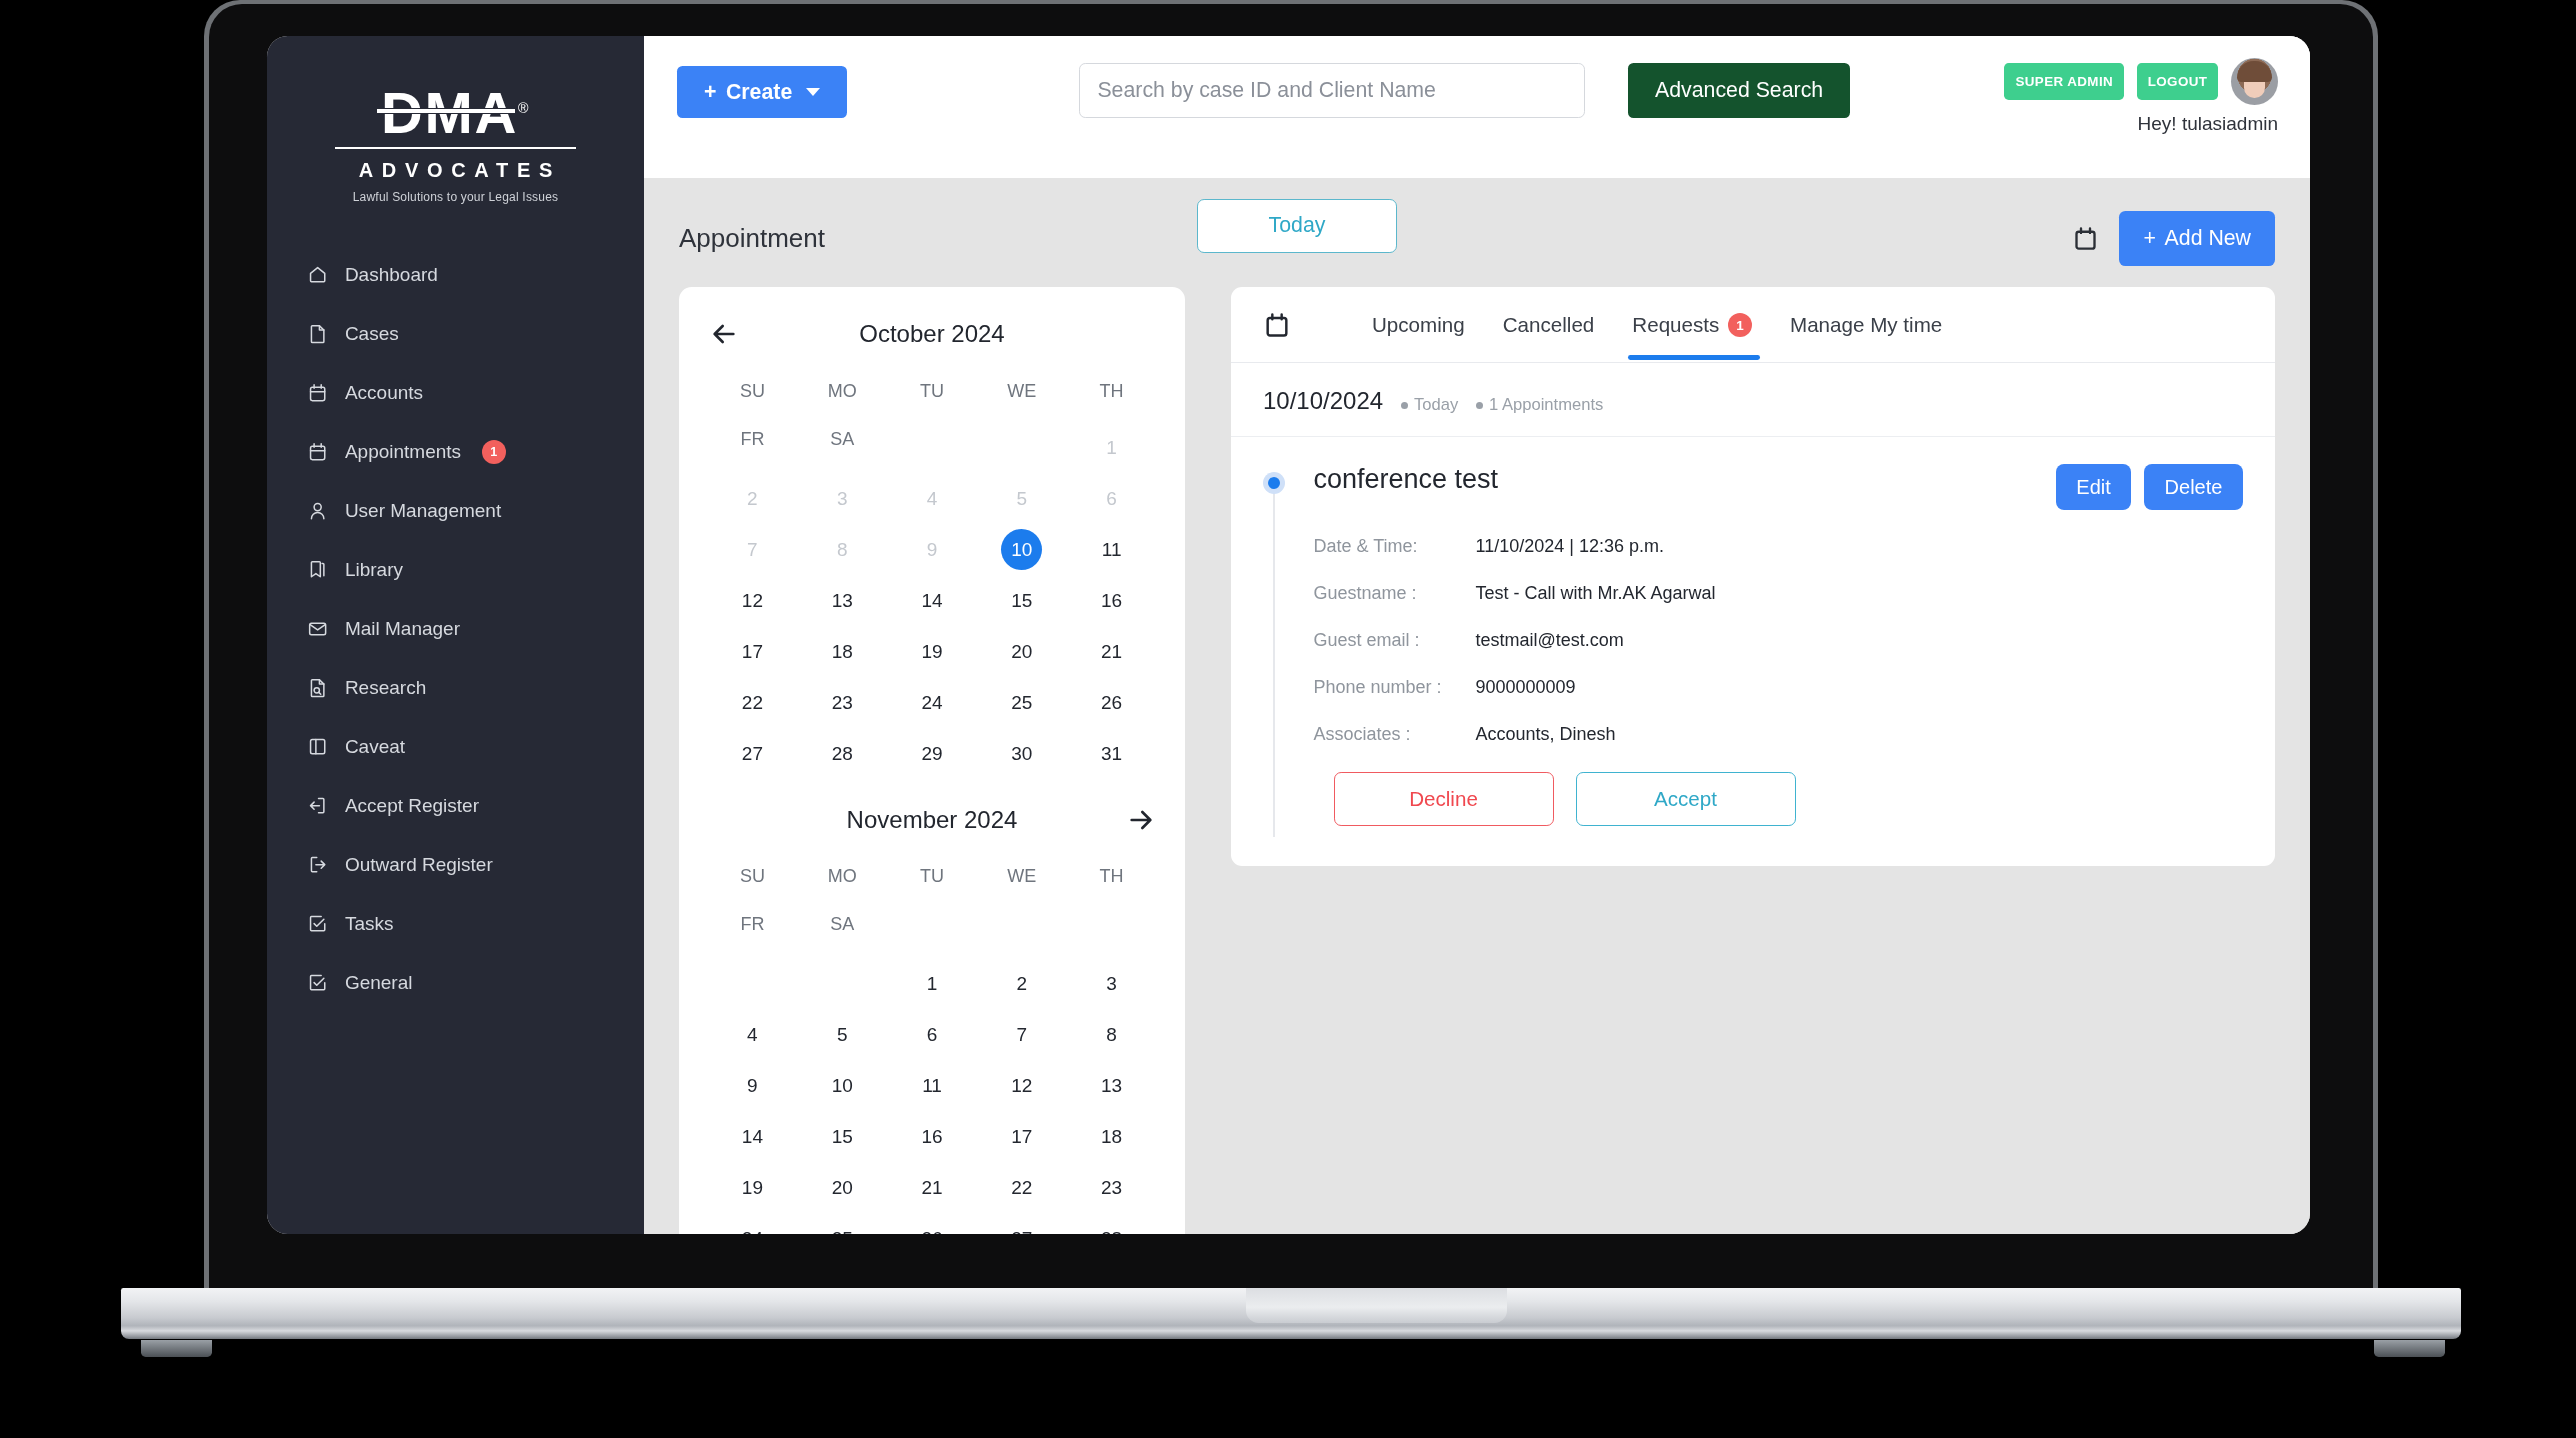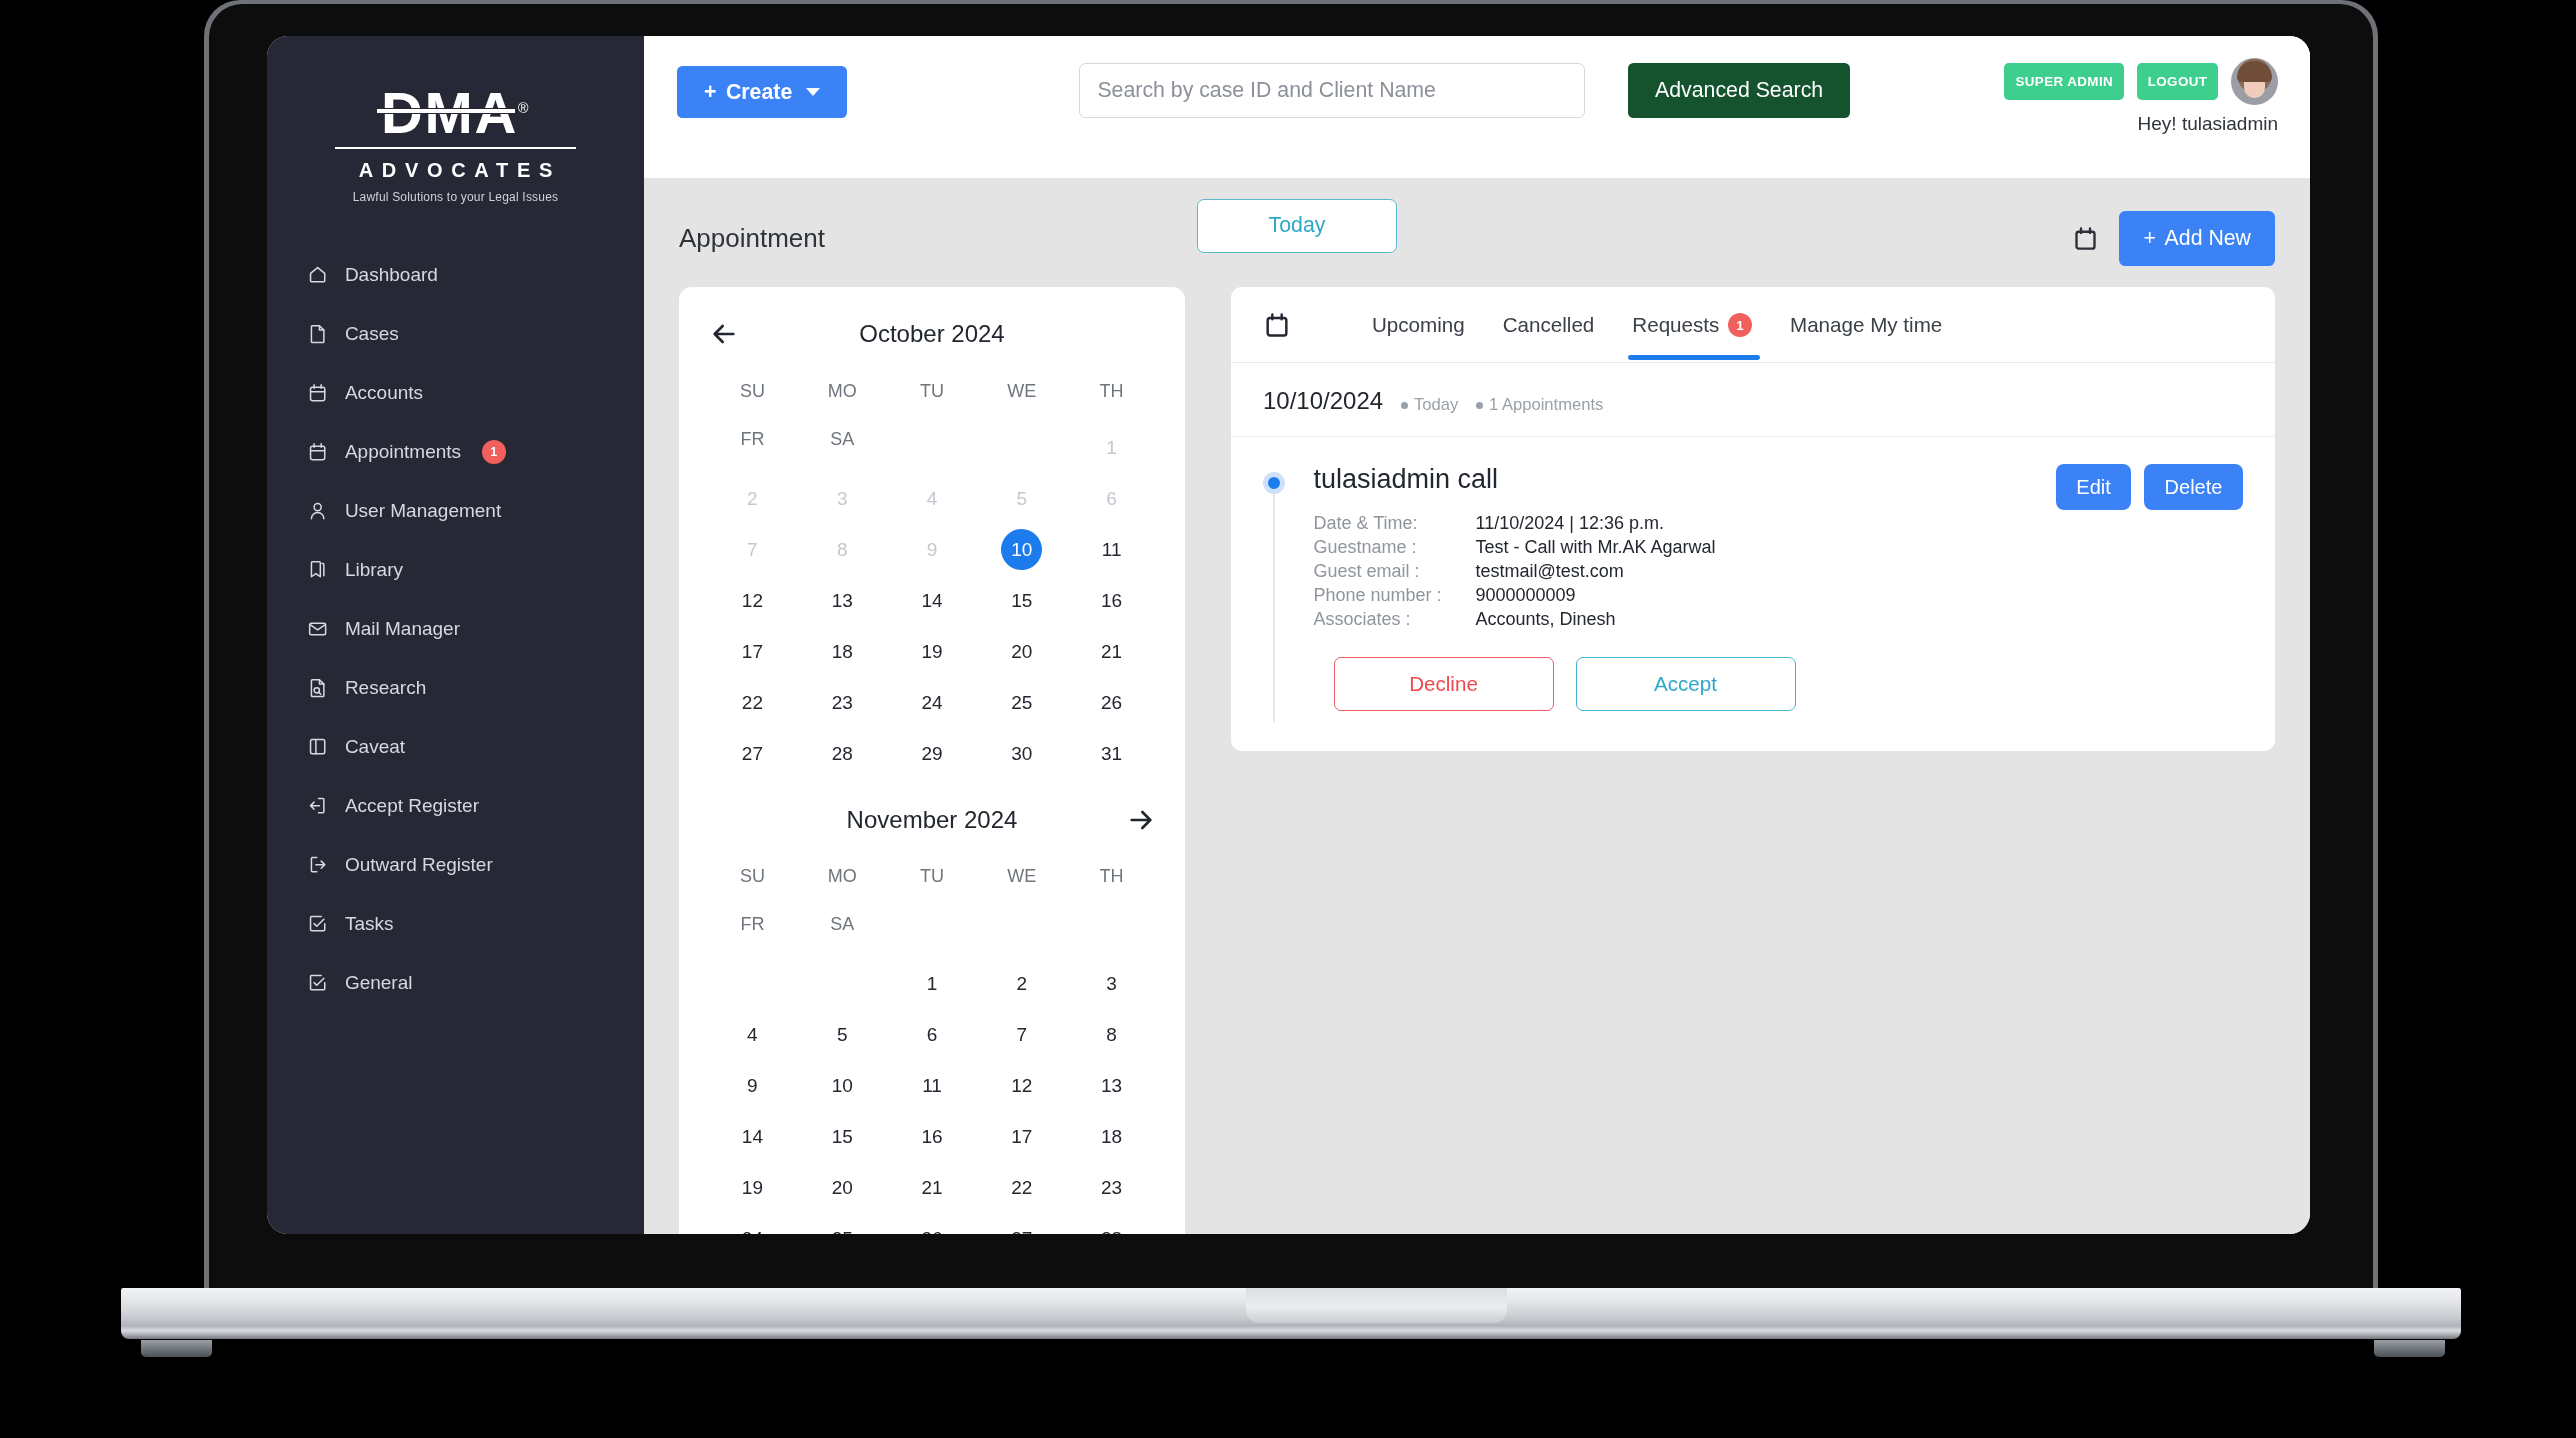--- a/index.html
+++ b/index.html
@@ -248,21 +248,21 @@
   #timeline .bullet i { width: 12px; height: 12px; border-radius: 50%; background: #1c7ced; display: block; }
   #appt-body { flex: 1; min-width: 0; }
   #appt-title-row { display: flex; align-items: flex-start; }
   #appt-title { font-size: 27px; color: #23272f; font-weight: 400; }
   #appt-actions { margin-left: auto; display: flex; gap: 12.6px; }
   .btn-blue {
     background: #3b82f6; color: #fff; border: none; border-radius: 8px;
     height: 46px; padding: 0 20.6px; font-size: 20px; cursor: pointer;
     font-family: "Liberation Sans", sans-serif;
   }
-  .field { display: flex; align-items: baseline; margin-top: 3px; }
+  .field { display: flex; align-items: baseline; margin-top: 26px; }
   .field-label { width: 162px; flex: 0 0 162px; font-size: 18px; color: #8f959d; }
   .field-value { font-size: 18px; color: #23272f; }
   #decision-row { display: flex; gap: 22px; margin-top: 27px; padding-left: 20px; }
   .btn-outline {
     height: 54px; min-width: 220px; background: #fff; border-radius: 7.1px;
     font-size: 20.6px; cursor: pointer; font-family: "Liberation Sans", sans-serif;
   }
   .btn-decline { border: 1.3px solid #f05a60; color: #f0484f; }
   .btn-accept { border: 1.3px solid #3fb3d0; color: #2fa8c7; }
 </style>
@@ -590,21 +590,21 @@
 
               <div id="timeline">
                 <span class="line"></span>
                 <span class="bullet">
                     <i></i>
                   </span>
               </div>
 
               <div id="appt-body">
                 <div id="appt-title-row">
-                  <div id="appt-title">tulasiadmin call</div>
+                  <div id="appt-title">conference test</div>
                   <div id="appt-actions">
                     <button class="btn-blue">Edit</button>
                     <button class="btn-blue">Delete</button>
                   </div>
                 </div>
 
                 <div class="field">
                   <div class="field-label">Date &amp; Time:</div>
                   <div class="field-value">11/10/2024 | 12:36 p.m.</div>
                 </div>

